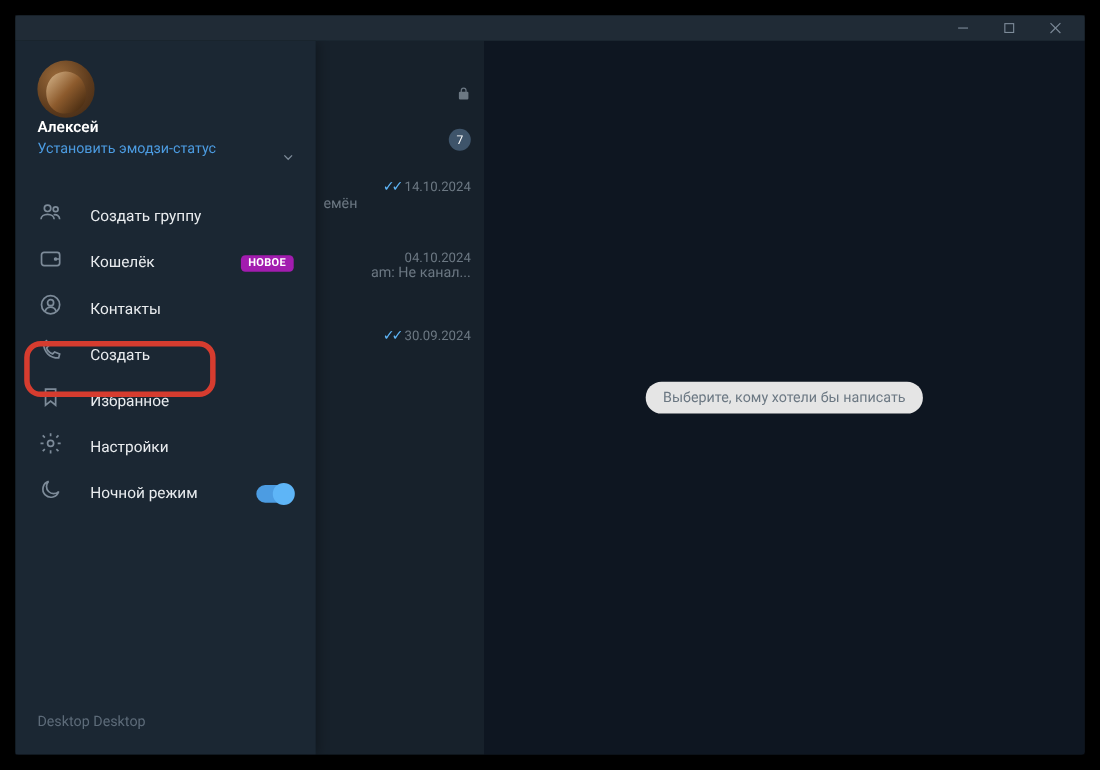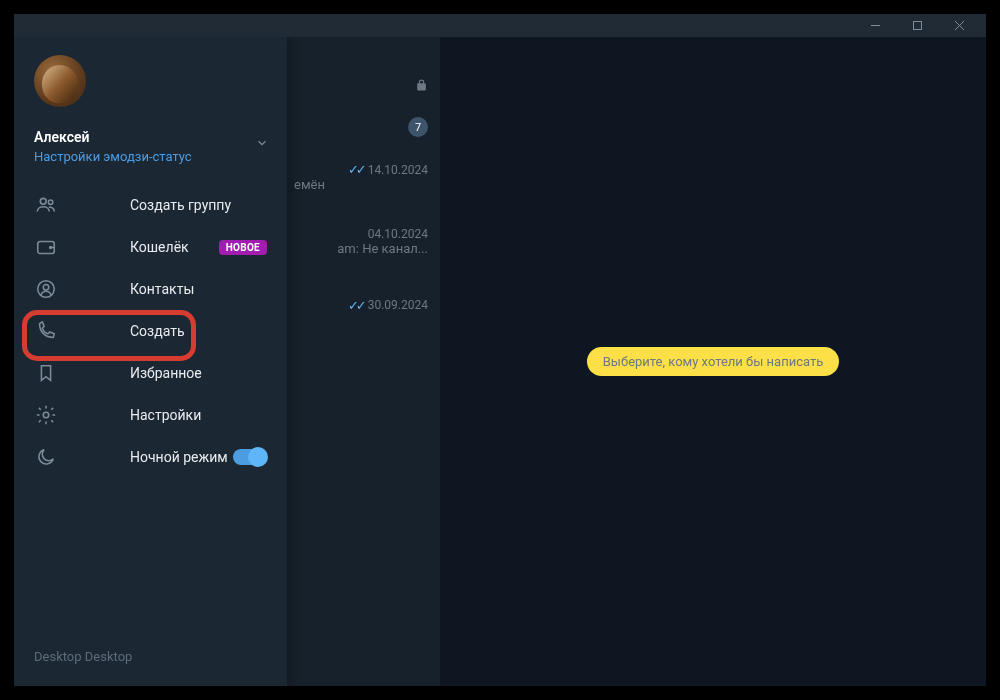--- a/index.html
+++ b/index.html
@@ -4,42 +4,42 @@
 <style>
   * { box-sizing: border-box; margin: 0; padding: 0; font-family: -apple-system, BlinkMacSystemFont, "Segoe UI", Roboto, sans-serif; }
   body { background: #000; width: 1000px; height: 700px; overflow: hidden; }
   .frame { position: absolute; left: 14px; top: 14px; width: 972px; height: 672px; background: #17212b; border-radius: 3px; display: flex; flex-direction: column; }
   .titlebar { height: 23px; background: #202b36; display: flex; justify-content: flex-end; align-items: center; padding-right: 6px; gap: 0; }
   .titlebar .win-btn { width: 42px; height: 23px; display: flex; align-items: center; justify-content: center; color: #7d8b99; }
   .titlebar .win-btn svg { width: 11px; height: 11px; }
   .content { position: relative; flex: 1; display: flex; overflow: hidden; }
   .chatlist { width: 426px; background: #17212b; position: relative; }
   .chatarea { flex: 1; background: #0e1621; display: flex; align-items: center; justify-content: center; }
-  .placeholder-pill { background: #fde047; color: #6c7883; font-size: 13px; padding: 7px 16px; border-radius: 16px; }
+  .placeholder-pill { background: #e5e5e5; color: #6c7883; font-size: 13px; padding: 7px 16px; border-radius: 16px; }
 
   
   .chat-item { position: absolute; left: 0; right: 0; height: 64px; padding: 8px 12px 8px 280px; display:flex; flex-direction:column; justify-content:center; align-items:flex-end; color:#6c7883; font-size:12px; }
   .chat-item .date { display:flex; align-items:center; gap:4px; }
   .chat-item .preview { max-width: 160px; overflow:hidden; white-space:nowrap; text-overflow:ellipsis; font-size:13px; }
   .check { color:#5eb5f7; font-size:13px; letter-spacing:-3px; }
   .unread { background:#3e546a; color:#fff; font-size:11px; min-width:20px; height:20px; border-radius:10px; display:flex; align-items:center; justify-content:center; padding:0 6px; }
   .lock-ic { color:#6c7883; }
 
   
   .menu { position: absolute; left: 0; top: 0; width: 273px; height: 100%; background: #1b2733; display: flex; flex-direction: column; box-shadow: 3px 0 10px rgba(0,0,0,0.3); }
   .profile { padding: 18px 20px 14px 20px; position: relative; }
   .avatar { width: 52px; height: 52px; border-radius: 50%; background: radial-gradient(circle at 35% 30%, #9a6a3a, #5c3a1c 60%, #3d2715); position: relative; overflow:hidden; }
   .avatar::before { content:""; position:absolute; left:8px; top:10px; width:36px; height:38px; background: linear-gradient(140deg,#caa77c 10%,#8d5b2d 50%,#4a2d12 90%); border-radius:50% 50% 45% 45%; transform:rotate(-8deg); }
-  .prof-name { color:#fff; font-size:14px; font-weight:600; margin-top:22px; }
+  .prof-name { color:#fff; font-size:14px; font-weight:600; margin-top:1px; }
   .prof-status { color:#4c9ce2; font-size:13px; margin-top:4px; cursor:pointer; }
   .chevron { position:absolute; right:18px; top: 98px; color:#7d8b99; }
   .chevron svg { width:14px; height:14px; }
 
   .menu-list { padding: 6px 0; }
-  .menu-item { display:flex; align-items:center; height:42px; padding: 0 20px; color:#e9ecef; font-size:14px; cursor:pointer; position:relative;gap:48px; }
+  .menu-item { display:flex; align-items:flex-end; height:42px; padding: 0 20px; color:#e9ecef; font-size:14px; cursor:pointer; position:relative; }
   .menu-item .mi-icon { width:24px; height:24px; margin-right:24px; color:#7d8b99; display:flex; align-items:center; justify-content:center; }
   .menu-item .mi-icon svg { width:22px; height:22px; stroke:currentColor; fill:none; stroke-width:1.7; }
   .badge-new { position:absolute; right:20px; background:#a21caf; color:#fff; font-size:10px; font-weight:700; padding:2px 7px; border-radius:4px; letter-spacing:0.3px; }
   .toggle { position:absolute; right:20px; width:34px; height:16px; background:#4c9ce2; border-radius:8px; }
   .toggle::after { content:""; position:absolute; right:-1px; top:-2px; width:20px; height:20px; background:#5eb5f7; border-radius:50%; }
 
   .highlight-ring { position:absolute; left:8px; width:174px; height:51px; border:5px solid #d63c2f; border-radius:15px; pointer-events:none; z-index:3; }
 
   .footer { margin-top:auto; padding: 0 20px 18px 20px; color:#5d6b79; font-size:12px; line-height:1.6; }
   .footer .app { font-size:13px; }
@@ -94,21 +94,21 @@
         <span class="date">
             <span class="check">✓✓</span>
             <span>30.09.2024</span>
           </span>
       </div>
 
       <div class="menu">
         <div class="profile">
           <div class="avatar"></div>
           <div class="prof-name">Алексей</div>
-          <div class="prof-status">Настройки эмодзи-статус</div>
+          <div class="prof-status">Установить эмодзи-статус</div>
           <div class="chevron"><svg viewBox="0 0 24 24" fill="none" stroke="currentColor" stroke-width="2">
                 <polyline points="6 9 12 15 18 9"></polyline>
               </svg></div>
         </div>
 
         <div class="menu-list">
           <div class="menu-item">
             <span class="mi-icon">
                 <svg viewBox="0 0 24 24">
                   <circle cx="9" cy="8" r="3.2"></circle>

